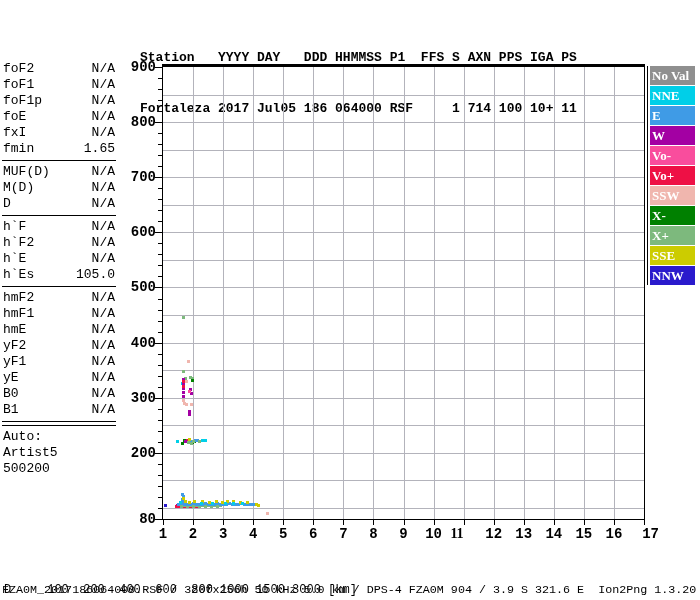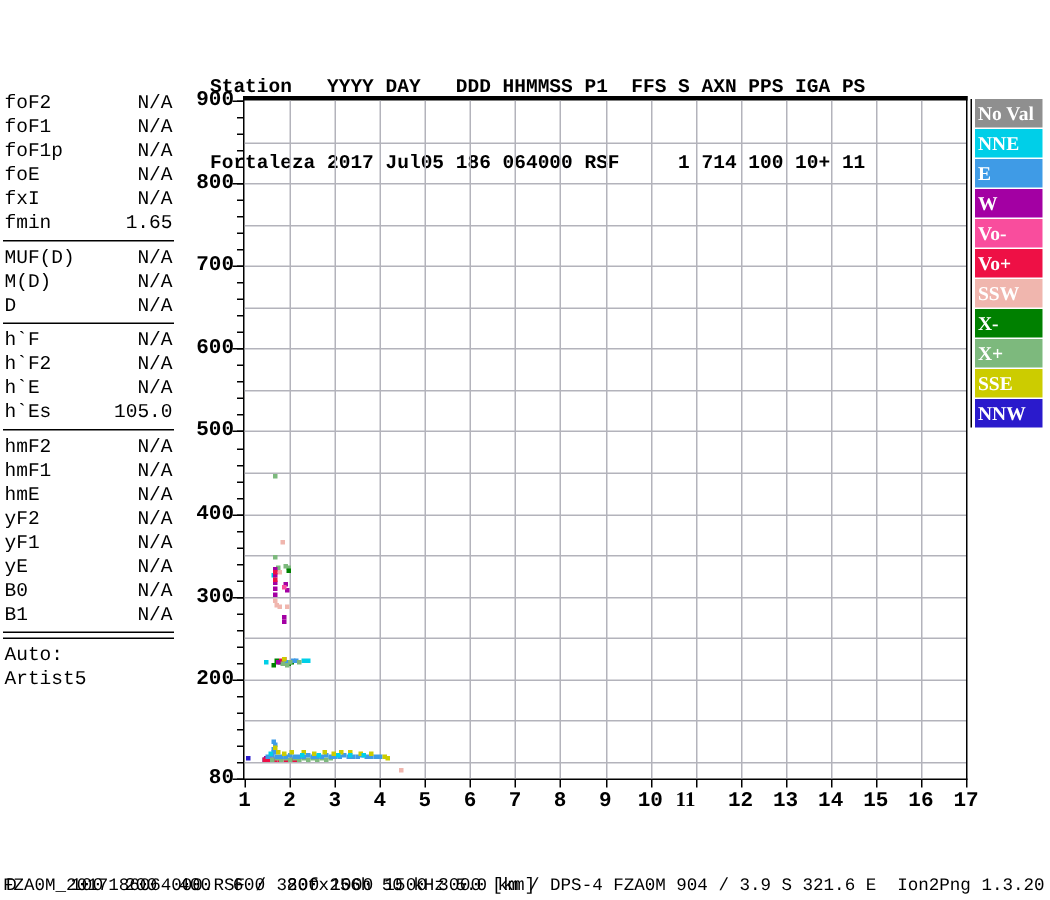--- a/index.html
+++ b/index.html
@@ -84,20 +84,21 @@
       <div class="prow"><div class="plabel">hmE</div><div class="pvalue">N/A</div></div>
       <div class="prow"><div class="plabel">yF2</div><div class="pvalue">N/A</div></div>
       <div class="prow"><div class="plabel">yF1</div><div class="pvalue">N/A</div></div>
       <div class="prow"><div class="plabel">yE</div><div class="pvalue">N/A</div></div>
       <div class="prow"><div class="plabel">B0</div><div class="pvalue">N/A</div></div>
       <div class="prow"><div class="plabel">B1</div><div class="pvalue">N/A</div></div>
       <div class="psep"></div>
       <div class="psep"></div>
       <div class="pfoot">Auto:</div>
       <div class="pfoot">Artist5</div>
+      <div class="pfoot">500200</div>
     </div>
 
   <div class="spine" style="left:162px;top:64px;width:483px;height:3px;"></div>
   <div class="spine" style="left:162px;top:64px;width:1px;height:456px;"></div>
   <div class="spine" style="left:162px;top:519px;width:483px;height:1px;"></div>
   <div class="spine" style="left:644px;top:64px;width:1px;height:456px;"></div>
 
   <div id="plot-area">
       <div class="vgrid" style="left: 30.0625px; background: rgb(179, 179, 187);"></div>
       <div class="vgrid" style="left: 60.125px; background: rgb(179, 179, 187);"></div>
@@ -300,21 +301,21 @@
     <div class="xlabel" style="left: 478.688px;">12</div>
     <div class="xtick" style="left: 523.75px;"></div>
     <div class="xlabel" style="left: 508.75px;">13</div>
     <div class="xtick" style="left: 553.812px;"></div>
     <div class="xlabel" style="left: 538.812px;">14</div>
     <div class="xtick" style="left: 583.875px;"></div>
     <div class="xlabel" style="left: 568.875px;">15</div>
     <div class="xtick" style="left: 613.938px;"></div>
     <div class="xlabel" style="left: 598.938px;">16</div>
     <div class="xtick" style="left: 644px;"></div>
-    <div class="xlabel" style="left: 629px;">17</div>
+    <div class="xlabel" style="left: 629px; text-align: right;">17</div>
     <div class="ytick minor" style="top: 519px;"></div>
     <div class="ytick minor" style="top: 507.976px;"></div>
     <div class="ytick minor" style="top: 496.951px;"></div>
     <div class="ytick minor" style="top: 485.927px;"></div>
     <div class="ytick minor" style="top: 474.902px;"></div>
     <div class="ytick minor" style="top: 463.878px;"></div>
     <div class="ytick minor" style="top: 452.854px;"></div>
     <div class="ytick minor" style="top: 441.829px;"></div>
     <div class="ytick minor" style="top: 430.805px;"></div>
     <div class="ytick minor" style="top: 419.78px;"></div>

